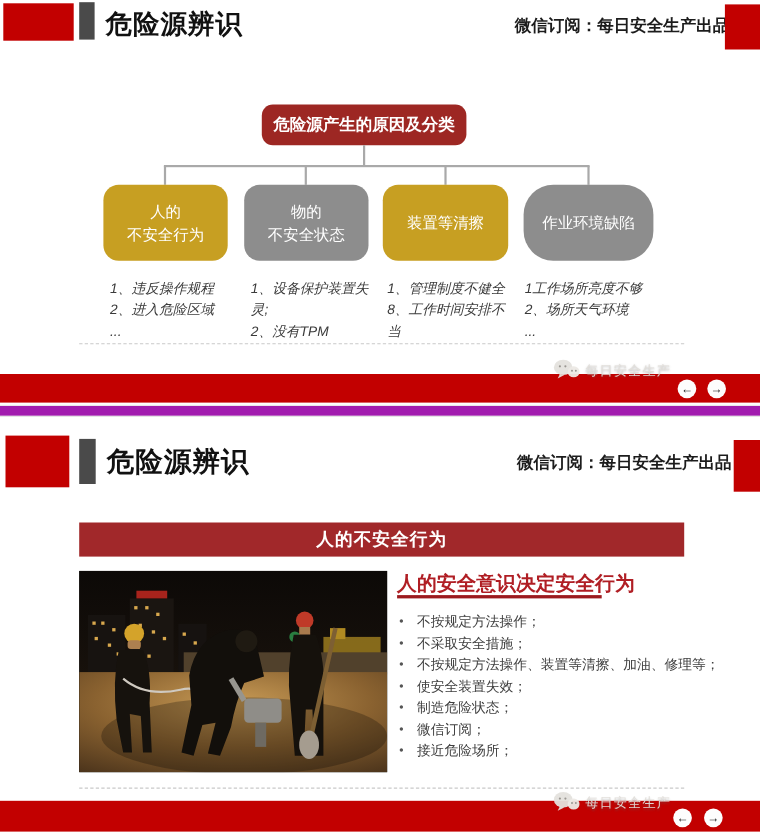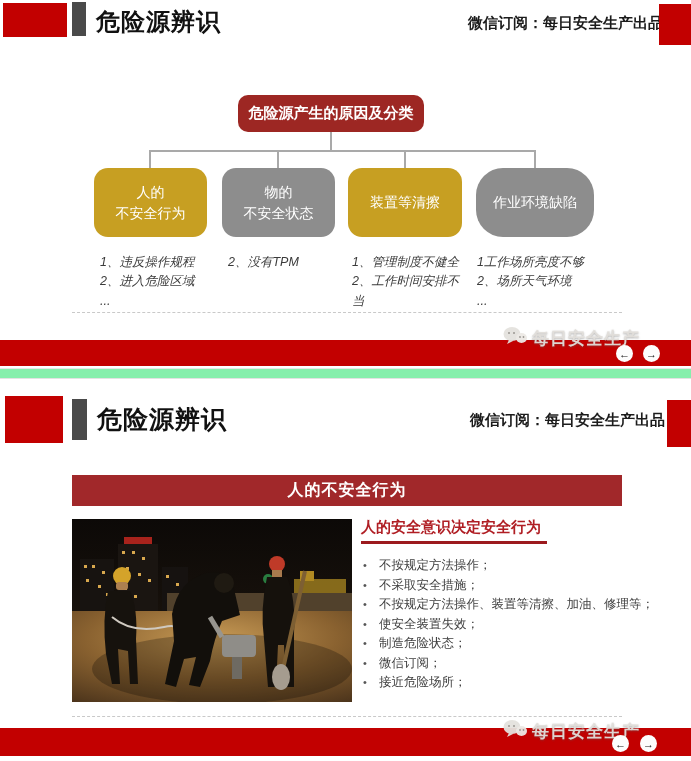--- a/index.html
+++ b/index.html
@@ -1,16 +1,16 @@
 <!DOCTYPE html>
 <html><head>
 <meta charset="utf-8">
 <style>
   html,body{margin:0;padding:0;background:#ffffff;}
-  .canvas{position:relative;width:691px;height:761px;background:#86efac;overflow:hidden;
+  .canvas{position:relative;width:691px;height:761px;background:#a21caf;overflow:hidden;
           font-family:"Liberation Sans",sans-serif;}
   .slide{position:absolute;left:0;width:691px;background:#ffffff;}
   .slide1{top:0;height:368px;border-bottom:1px solid #e8e8e8;}
   .slide2{top:378px;height:383px;border-top:1px solid #e2e2e2;}
 
   
   .hdr-red-left{position:absolute;background:#c20000;}
   .hdr-gray-bar{position:absolute;background:#4a4a4a;}
   .hdr-title{position:absolute;font-weight:900;color:#111;letter-spacing:1px;}
   .hdr-sub{position:absolute;font-weight:700;color:#1c1c1c;}
@@ -27,32 +27,32 @@
   .node.gold{background:#c79f22;}
   .node.gray{background:#8d8d8d;}
   .flist{position:absolute;top:253px;font-size:12.5px;color:#3b3b3b;line-height:1.55;}
   .flist div{margin:0;font-style:italic;}
 
   .dash-sep{position:absolute;left:72px;width:550px;border-top:1px dashed #c9c9c9;}
 
   
   .redbar{position:absolute;left:0;width:691px;background:#c20000;}
   .watermark{position:absolute;display:flex;align-items:center;gap:5px;z-index:5;
-             color:rgba(225,222,218,0.95);font-size:17px;font-weight:700;letter-spacing:1px;
+             color:rgba(225,222,218,0.95);font-size:12px;font-weight:400;letter-spacing:1px;
              text-shadow:0 1px 2px rgba(90,90,90,0.45);}
   .nav-circle{position:absolute;width:17px;height:17px;border-radius:50%;background:#fdfdfd;
               display:flex;align-items:center;justify-content:center;font-size:11px;
               font-weight:900;color:#111;z-index:6;cursor:pointer;}
 
   
   .banner{position:absolute;left:72px;top:96px;width:550px;height:31px;background:#a1282a;
           color:#fff;font-size:16px;font-weight:700;display:flex;align-items:center;
           justify-content:center;letter-spacing:1px;}
   .photo{position:absolute;left:72px;top:140px;width:280px;height:183px;background:#0d0a07;}
-  .s2-heading{position:absolute;left:361px;top:139px;font-size:15px;font-weight:900;color:#b01e24;}
+  .s2-heading{position:absolute;left:361px;top:139px;font-size:18px;font-weight:900;color:#b01e24;}
   .s2-underline{position:absolute;left:361px;top:162px;width:186px;height:3px;background:#9c1a1e;}
   .bullets{position:absolute;left:363px;top:179px;width:310px;}
   .bullet{display:flex;align-items:flex-start;margin-bottom:4px;font-size:12.5px;
           line-height:15.5px;color:#404040;}
   .bullet .mark{width:16px;color:#555;font-size:11px;flex:0 0 16px;}
 </style>
 </head>
 <body>
 
 <div class="canvas">
@@ -80,25 +80,26 @@
 不安全行为</div>
     <div class="node gold" style="left:348px;width:114px;">装置等清擦</div>
     <div class="node gray" style="left:476px;width:118px;border-radius:27px;">作业环境缺陷</div>
 
     <div class="flist" style="left:100px;width:110px;">
       <div>1、违反操作规程</div>
       <div>2、进入危险区域</div>
       <div>...</div>
     </div>
     <div class="flist" style="left:228px;width:110px;">
+      <div>1、设备保护装置失灵;</div>
       <div>2、没有TPM</div>
     </div>
     <div class="flist" style="left:352px;width:112px;">
       <div>1、管理制度不健全</div>
-      <div>2、工作时间安排不当</div>
+      <div>8、工作时间安排不当</div>
     </div>
     <div class="flist" style="left:477px;width:122px;">
       <div>1工作场所亮度不够</div>
       <div>2、场所天气环境</div>
       <div>...</div>
     </div>
 
     <div class="dash-sep" style="top:312px;"></div>
 
     <div class="watermark" style="left:503px;top:326px;">

